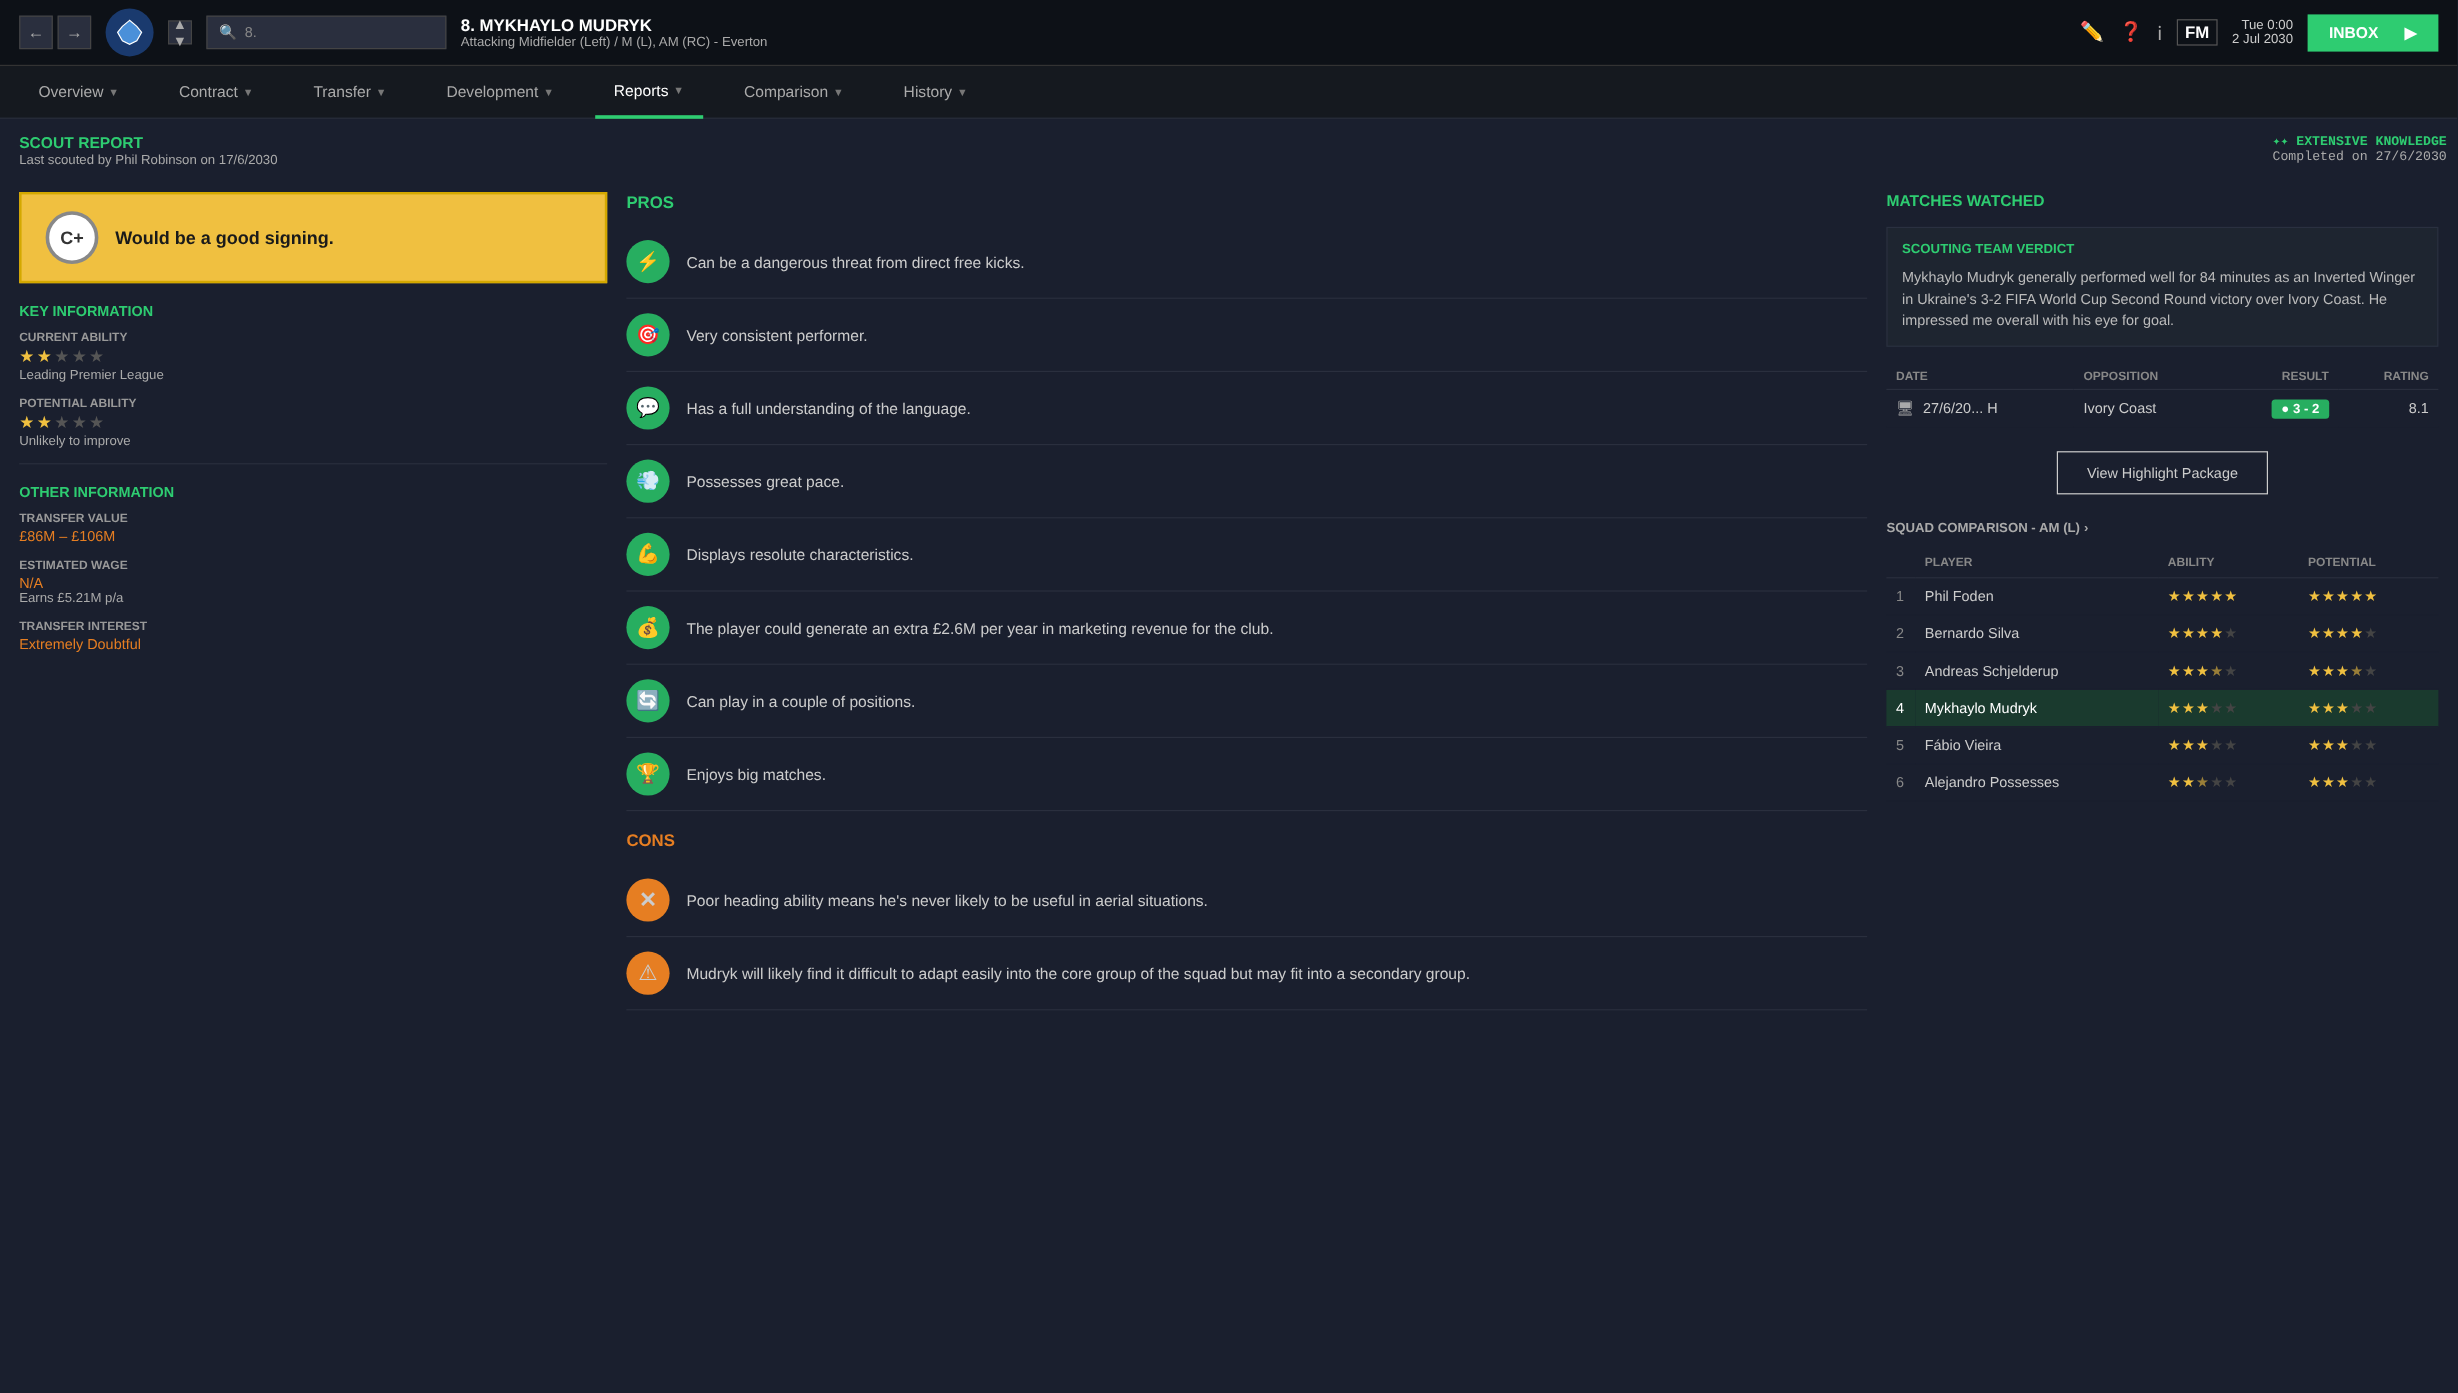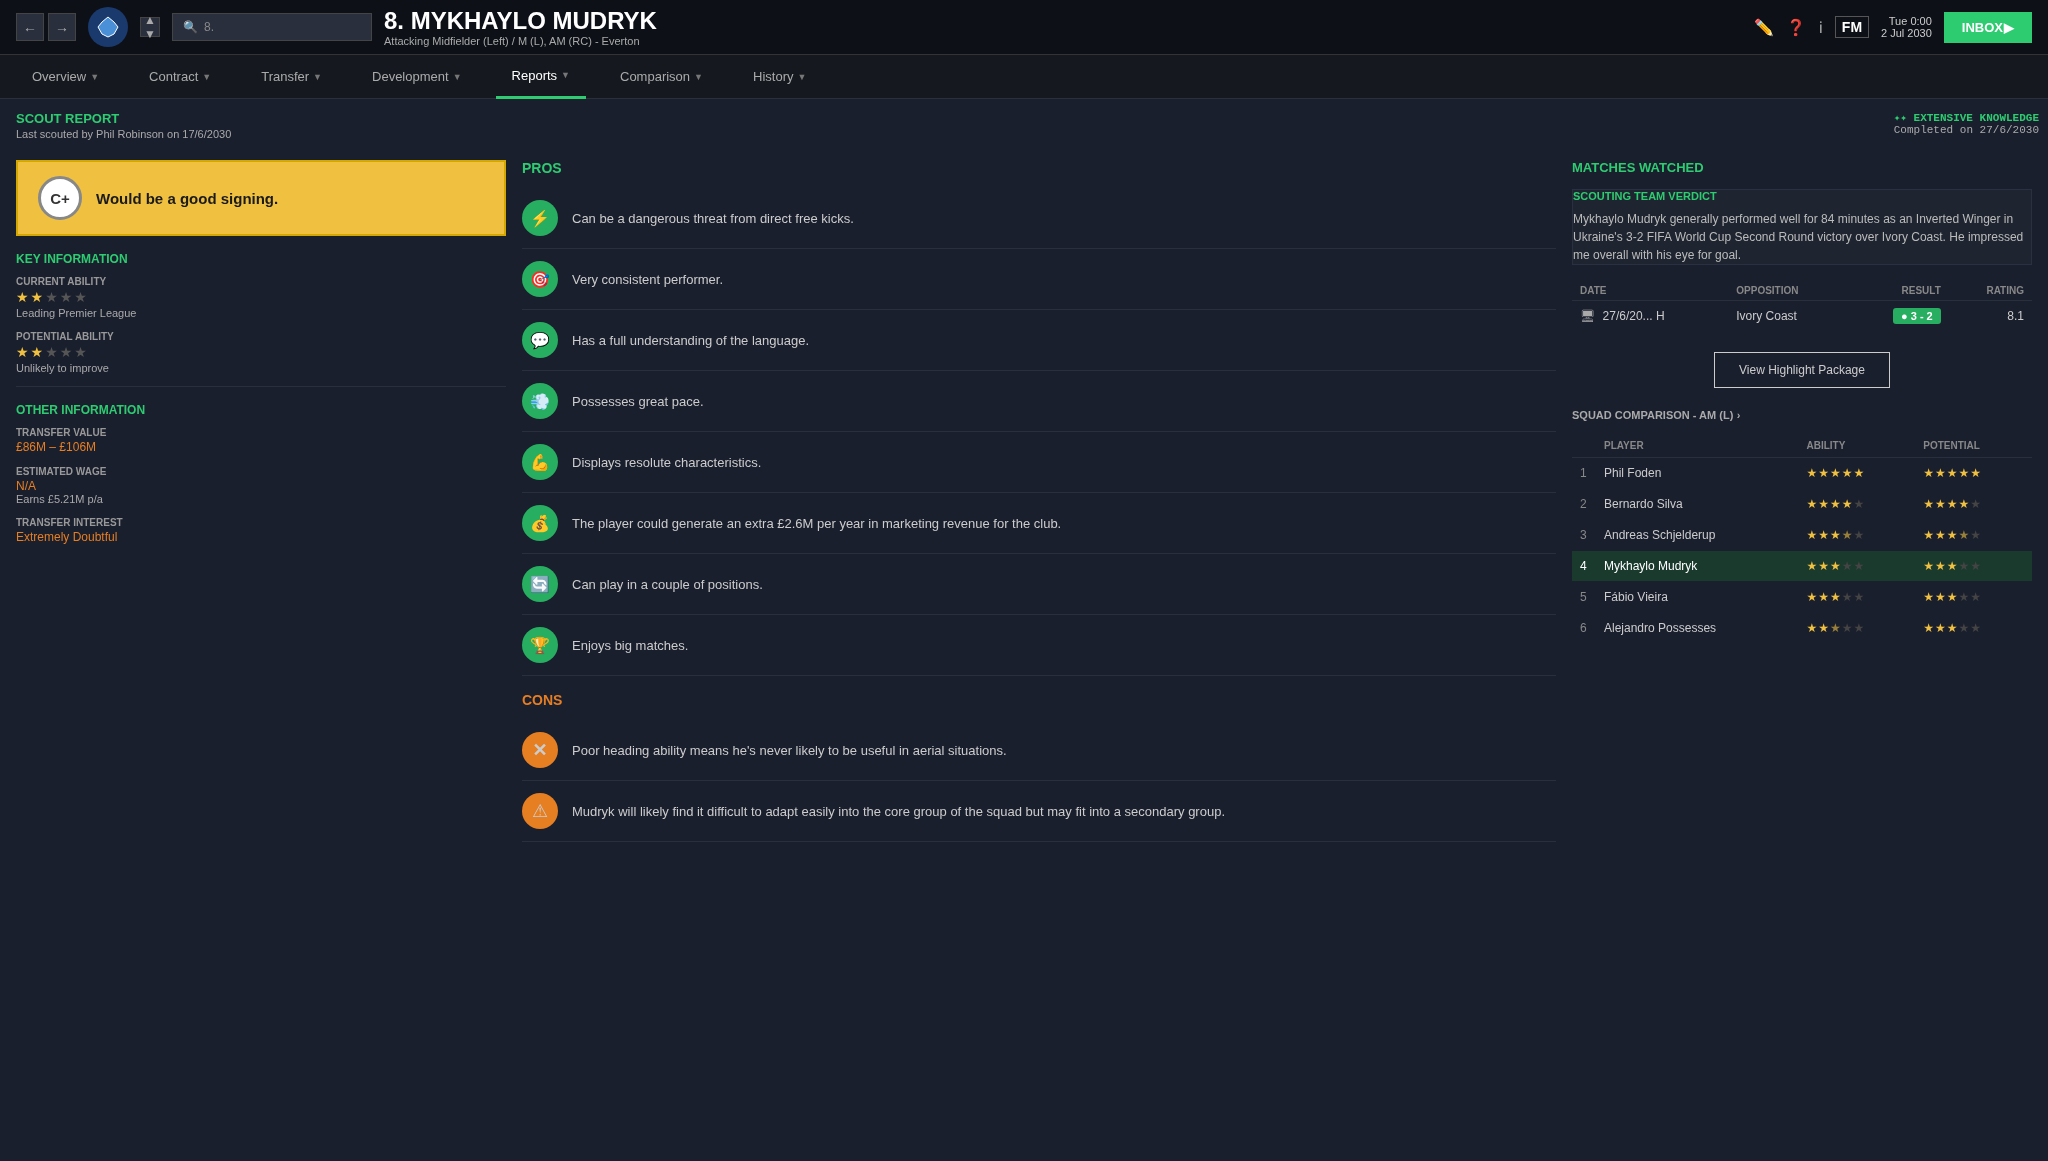--- a/index.html
+++ b/index.html
@@ -4,28 +4,28 @@
   <style>
     * { box-sizing: border-box; margin: 0; padding: 0; }
     body { background: #1a1f2e; color: #ccc; font-family: 'Arial', sans-serif; font-size: 12px; width: 2048px; min-height: 1161px; overflow-x: hidden; }
 
     
     .top-bar { background: #0d1117; height: 55px; display: flex; align-items: center; padding: 0 16px; gap: 12px; border-bottom: 1px solid #333; }
     .nav-arrows { display: flex; gap: 4px; }
     .nav-btn { background: #2a2f3e; border: 1px solid #444; color: #aaa; width: 28px; height: 28px; display: flex; align-items: center; justify-content: center; cursor: pointer; font-size: 14px; }
     .club-badge { width: 40px; height: 40px; background: #1a3a6e; border-radius: 50%; display: flex; align-items: center; justify-content: center; color: #fff; font-size: 10px; font-weight: bold; }
     .player-info { flex: 1; }
-    .player-name { color: #fff; font-size: 24px; font-weight: bold; }
+    .player-name { color: #fff; font-size: 14px; font-weight: bold; }
     .player-sub { color: #aaa; font-size: 11px; }
     .search-bar { background: #2a2f3e; border: 1px solid #444; color: #aaa; padding: 4px 10px; height: 28px; width: 200px; display: flex; align-items: center; gap: 6px; }
     .top-icons { display: flex; gap: 12px; align-items: center; }
     .top-icon { color: #aaa; font-size: 16px; cursor: pointer; }
     .fm-badge { color: #fff; font-weight: bold; font-size: 14px; border: 1px solid #555; padding: 2px 6px; }
     .date-block { color: #ccc; font-size: 11px; text-align: right; }
-    .inbox-btn { background: #2ecc71; color: #fff; font-weight: bold; padding: 8px 18px; display: flex; align-items: flex-start; gap: 1px; cursor: pointer; font-size: 13px; }
+    .inbox-btn { background: #2ecc71; color: #fff; font-weight: bold; padding: 8px 18px; display: flex; align-items: flex-start; gap: 22px; cursor: pointer; font-size: 13px; }
 
     
     .nav-tabs { background: #15191f; height: 44px; display: flex; align-items: center; padding: 0 16px; border-bottom: 1px solid #2a2f3e; gap: 18px; }
     .nav-tab { color: #aaa; padding: 0 16px; height: 44px; display: flex; align-items: center; cursor: pointer; font-size: 13px; gap: 4px; position: relative; }
     .nav-tab.active { color: #fff; border-bottom: 3px solid #2ecc71; }
     .chevron { font-size: 9px; color: #777; }
 
     
     .main { display: flex; padding: 16px; gap: 16px; }
 
@@ -58,21 +58,21 @@
     .cons-title { color: #e67e22; font-size: 14px; font-weight: bold; text-transform: uppercase; margin-bottom: 12px; margin-top: 16px; }
     .pro-item { display: flex; align-items: center; gap: 14px; padding: 12px 0; border-bottom: 1px solid #2a2f3e; }
     .pro-icon { width: 36px; height: 36px; border-radius: 50%; display: flex; align-items: center; justify-content: center; font-size: 16px; flex-shrink: 0; }
     .pro-icon.green-bg { background: #27ae60; }
     .pro-icon.orange-bg { background: #e67e22; }
     .pro-text { color: #ccc; font-size: 13px; }
 
     
     .right-panel { width: 460px; flex-shrink: 0; }
     .matches-title { color: #2ecc71; font-size: 13px; font-weight: bold; text-transform: uppercase; margin-bottom: 14px; }
-    .verdict-box { background: #1e2530; border: 1px solid #2a3040; padding: 0; margin-bottom: 16px; }
+    .verdict-box { background: #1e2530; border: 1px solid #2a3040; padding: 12px; margin-bottom: 16px; }
     .verdict-title { color: #2ecc71; font-size: 11px; font-weight: bold; text-transform: uppercase; margin-bottom: 8px; }
     .verdict-text { color: #bbb; font-size: 12px; line-height: 1.5; }
 
     .match-table { width: 100%; border-collapse: collapse; margin-top: 10px; }
     .match-table th { color: #888; font-size: 10px; text-transform: uppercase; padding: 4px 8px; text-align: left; border-bottom: 1px solid #2a2f3e; }
     .match-table td { padding: 8px; color: #ccc; font-size: 12px; border-bottom: 1px solid #1a1f2e; }
     .match-table th.right, .match-table td.right { text-align: right; }
     .result-badge { background: #27ae60; color: #fff; padding: 2px 8px; border-radius: 3px; font-size: 11px; font-weight: bold; }
 
     .view-btn { border: 1px solid #ccc; color: #ccc; background: transparent; padding: 10px 24px; cursor: pointer; font-size: 12px; display: block; margin: 20px auto; }

